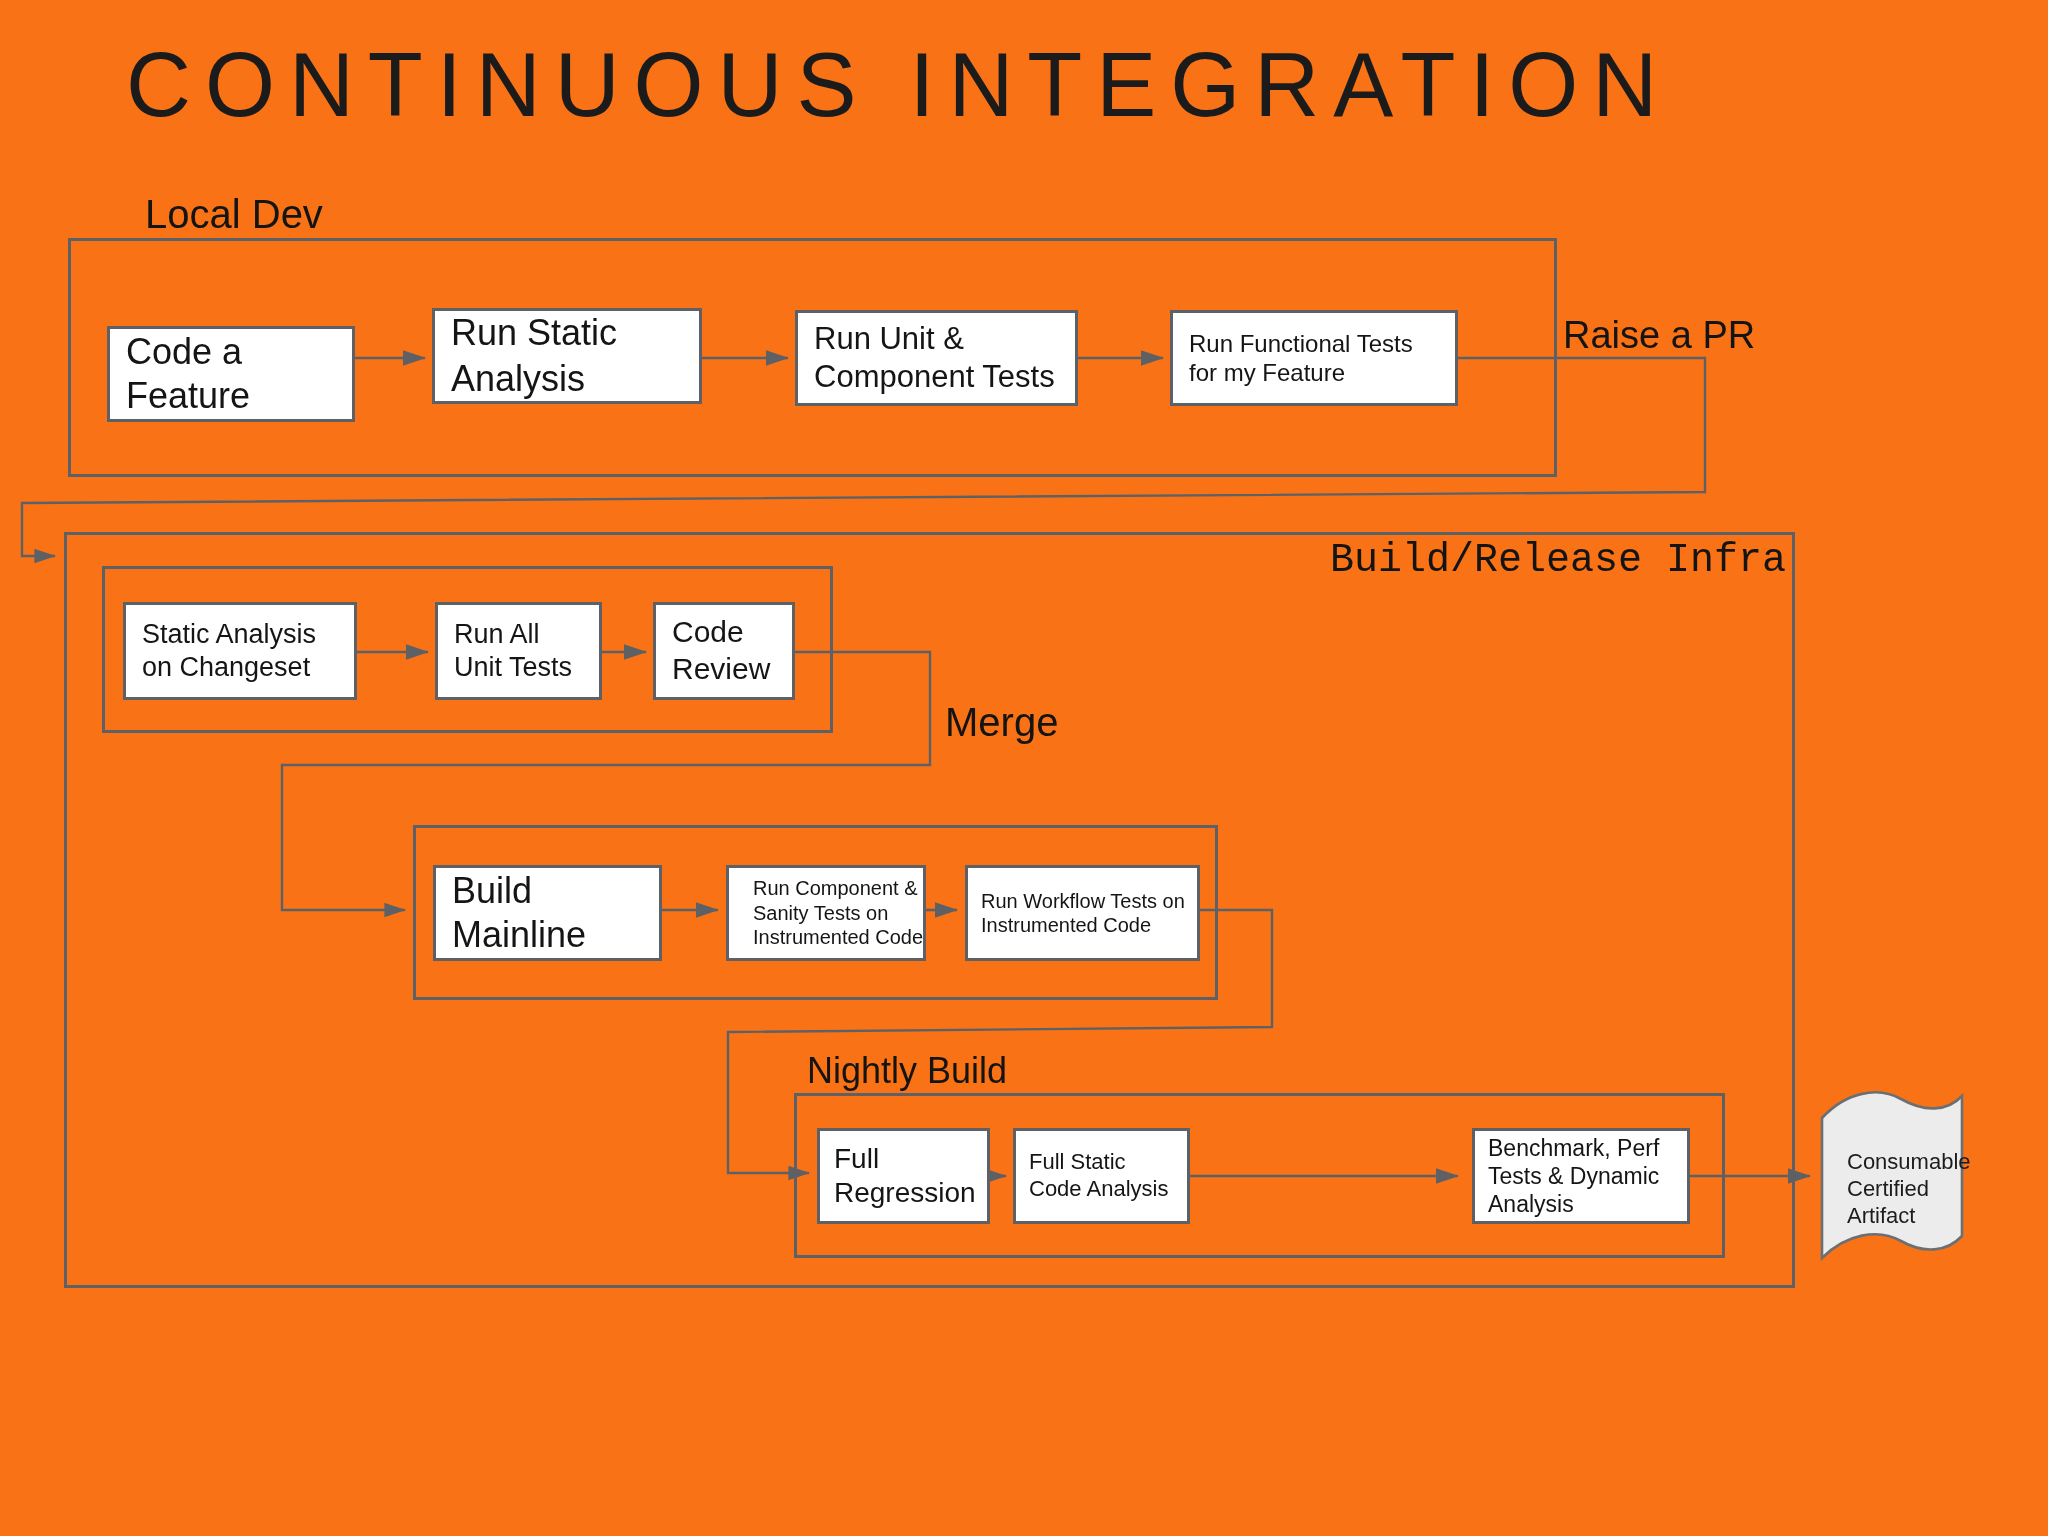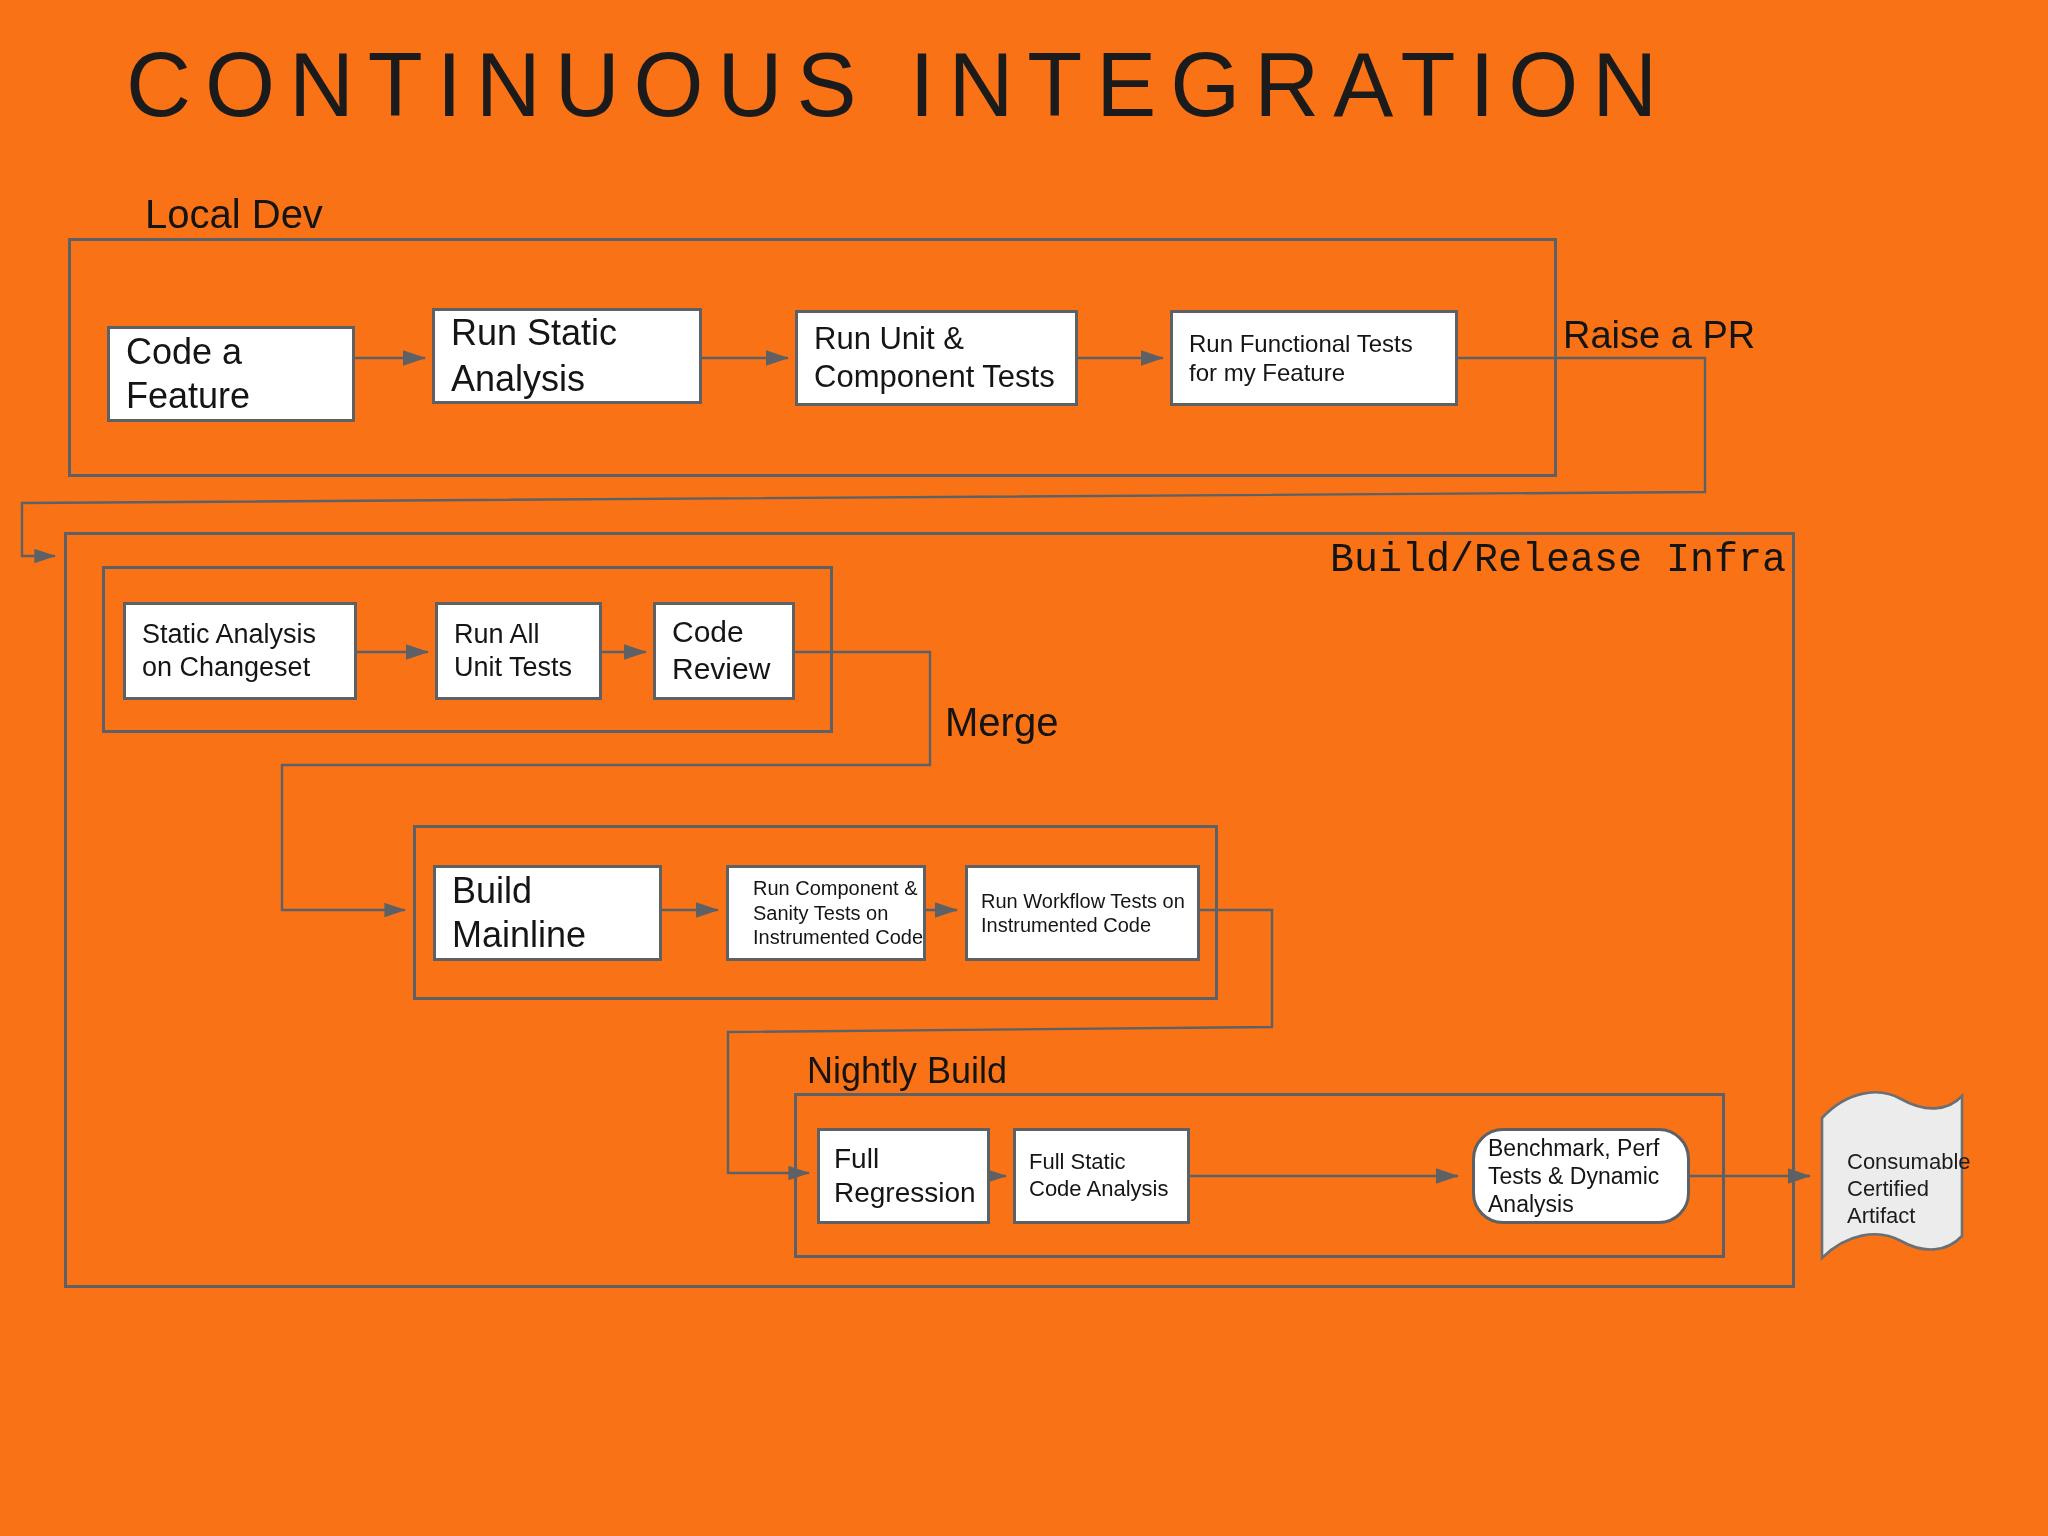--- a/index.html
+++ b/index.html
@@ -126,21 +126,21 @@
   </div>
 
   <div class="node" style="left:817px;top:1128px;width:173px;height:96px;font-size:28px;padding-left:14px;">
     <div class="ln">Full</div>
     <div class="ln">Regression</div>
   </div>
   <div class="node" style="left:1013px;top:1128px;width:177px;height:96px;font-size:22px;padding-left:13px;">
     <div class="ln">Full Static</div>
     <div class="ln">Code Analysis</div>
   </div>
-  <div class="node" style="left:1472px;top:1128px;width:218px;height:96px;font-size:23px;padding-left:13px;border-radius:31px;">
+  <div class="node" style="left:1472px;top:1128px;width:218px;height:96px;font-size:23px;padding-left:13px;">
     <div class="ln">Benchmark, Perf</div>
     <div class="ln">Tests &amp; Dynamic</div>
     <div class="ln">Analysis</div>
   </div>
 
   <div id="artifact-text">
     <div class="ln">Consumable</div>
     <div class="ln">Certified</div>
     <div class="ln">Artifact</div>
   </div>

